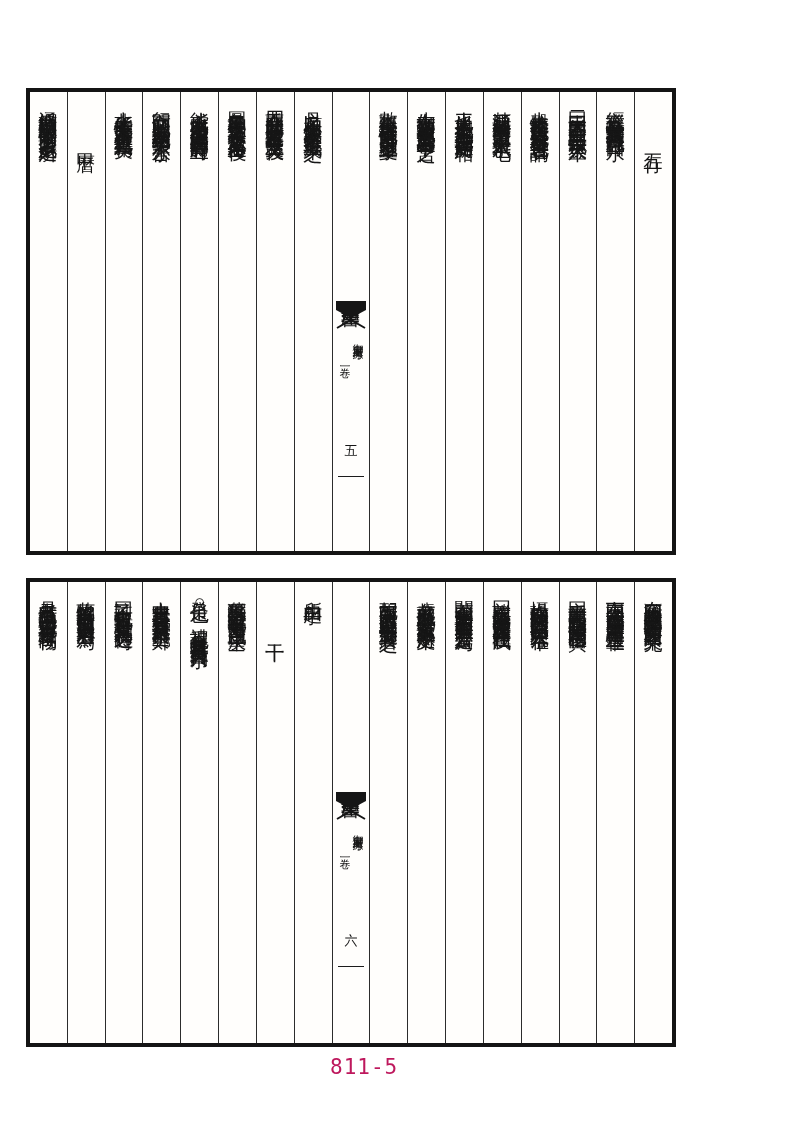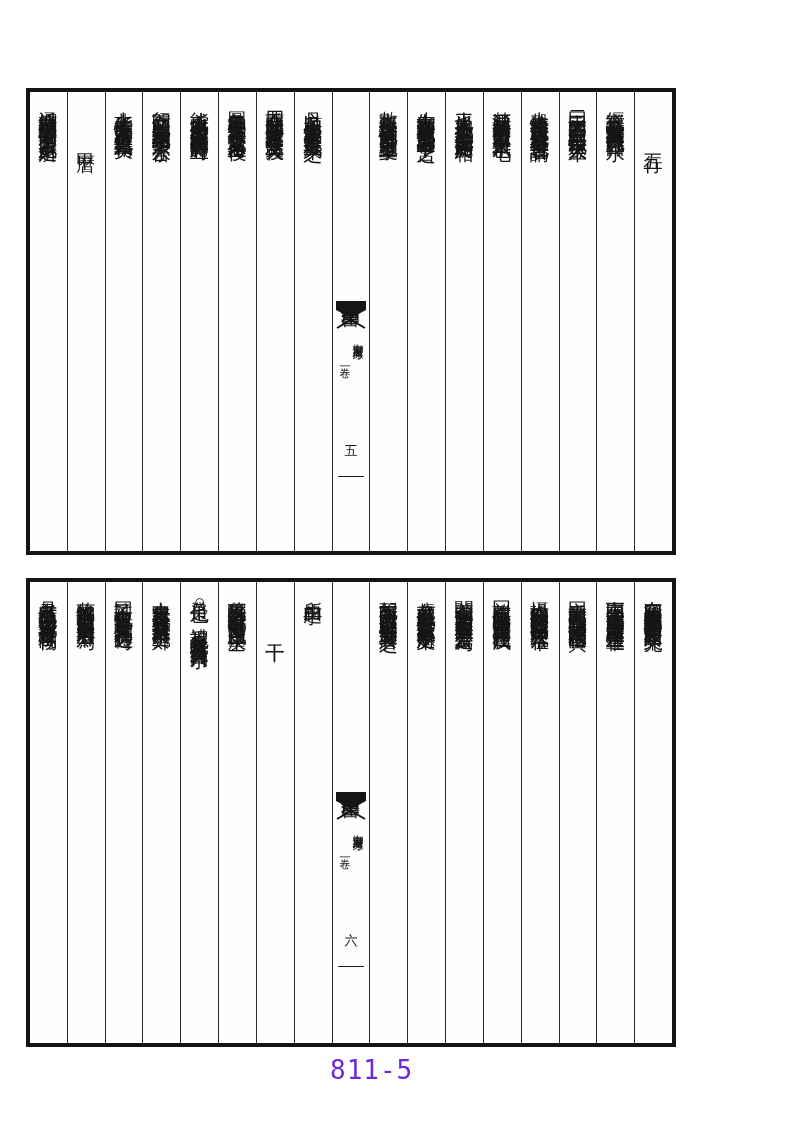--- a/index.html
+++ b/index.html
@@ -43,22 +43,22 @@
   .center-folio{
     position:absolute;top:352px;left:0;right:0;text-align:center;
     font-size:13px;line-height:1;
   }
   .center-rule{
     position:absolute;top:384px;left:5px;right:5px;
     border-top:1.5px solid #1c1c1c;
   }
   .footer{
     position:absolute;top:1055px;left:330px;
-    font-family:"DejaVu Sans Mono",monospace;font-size:26px;
-    letter-spacing:1px;color:#6d28d9;
+    font-family:"DejaVu Sans Mono",monospace;font-size:21px;
+    letter-spacing:1px;color:#be185d;
   }
 </style>
 </head>
 <body>
 
 <div class="page">
 
   <div class="block block-upper">
     <div class="col title">
         <span class="vtext">五行</span>

